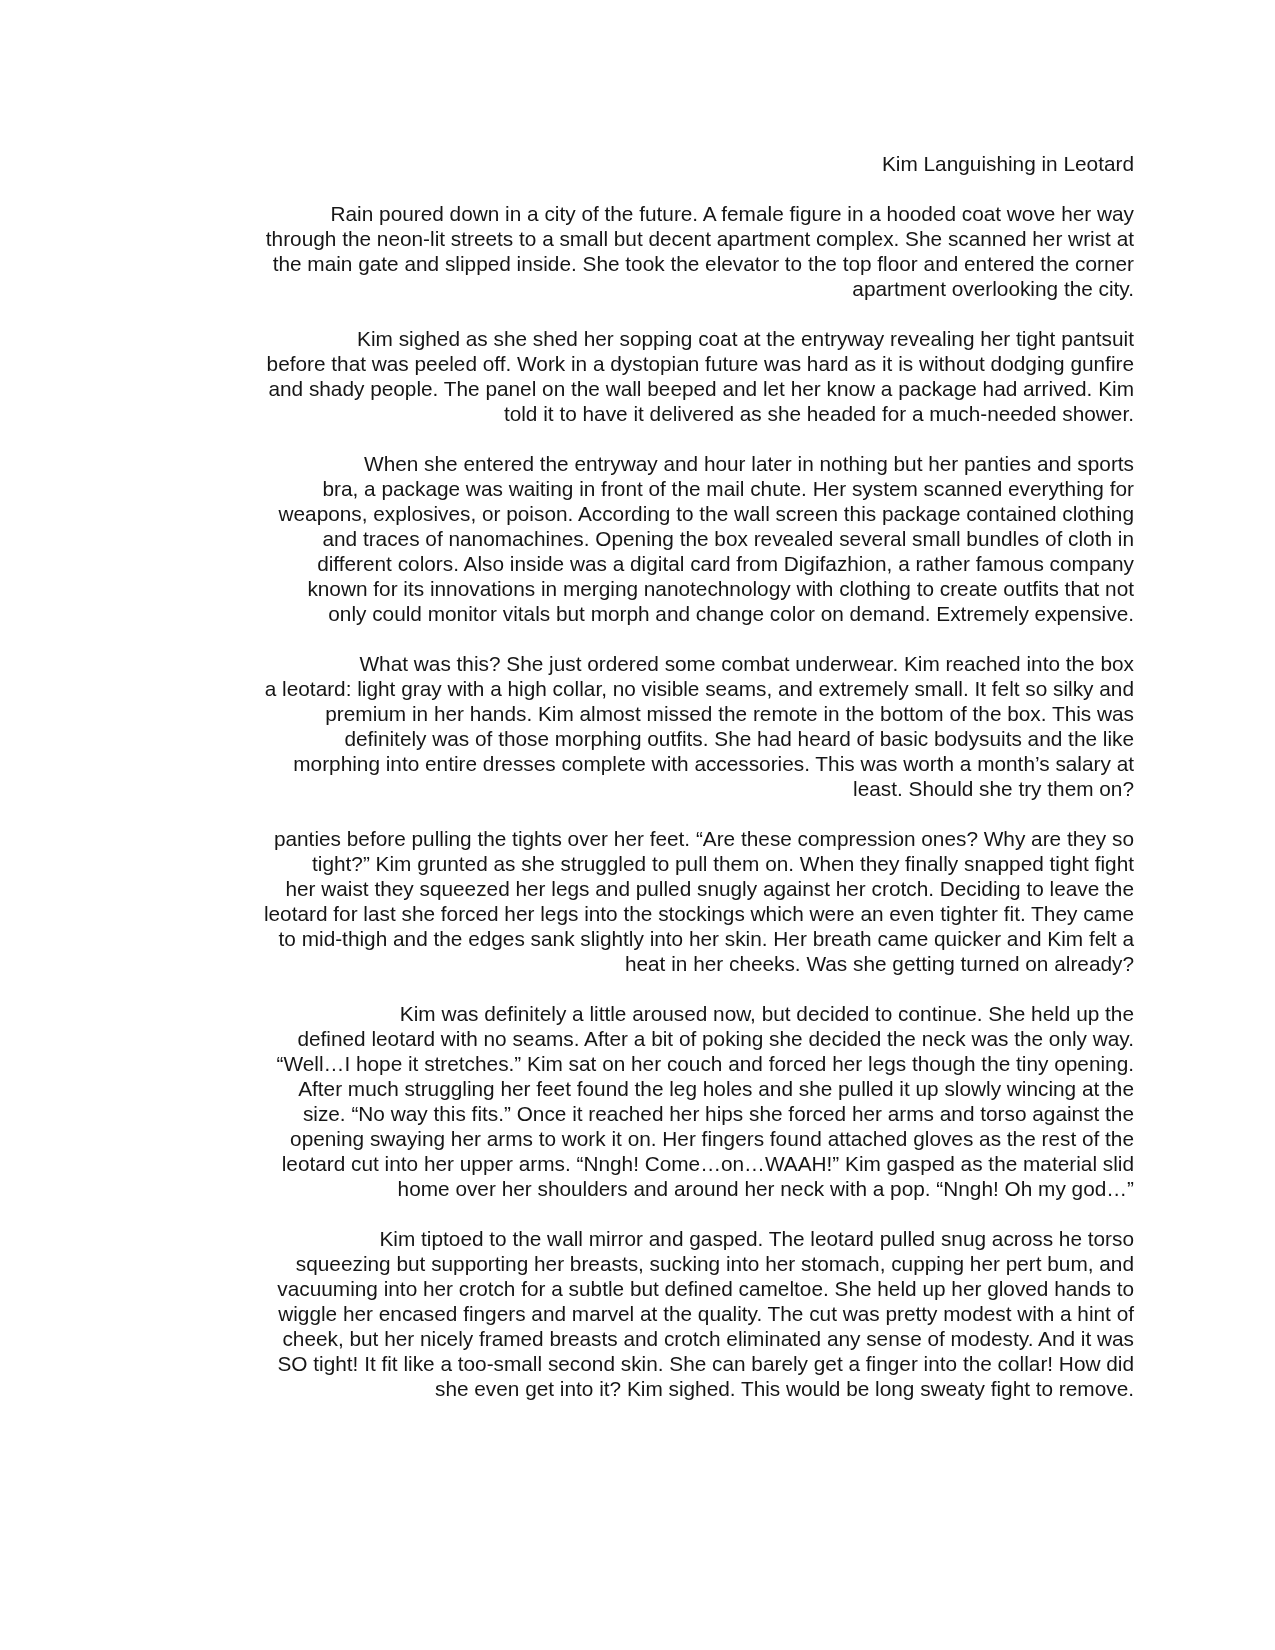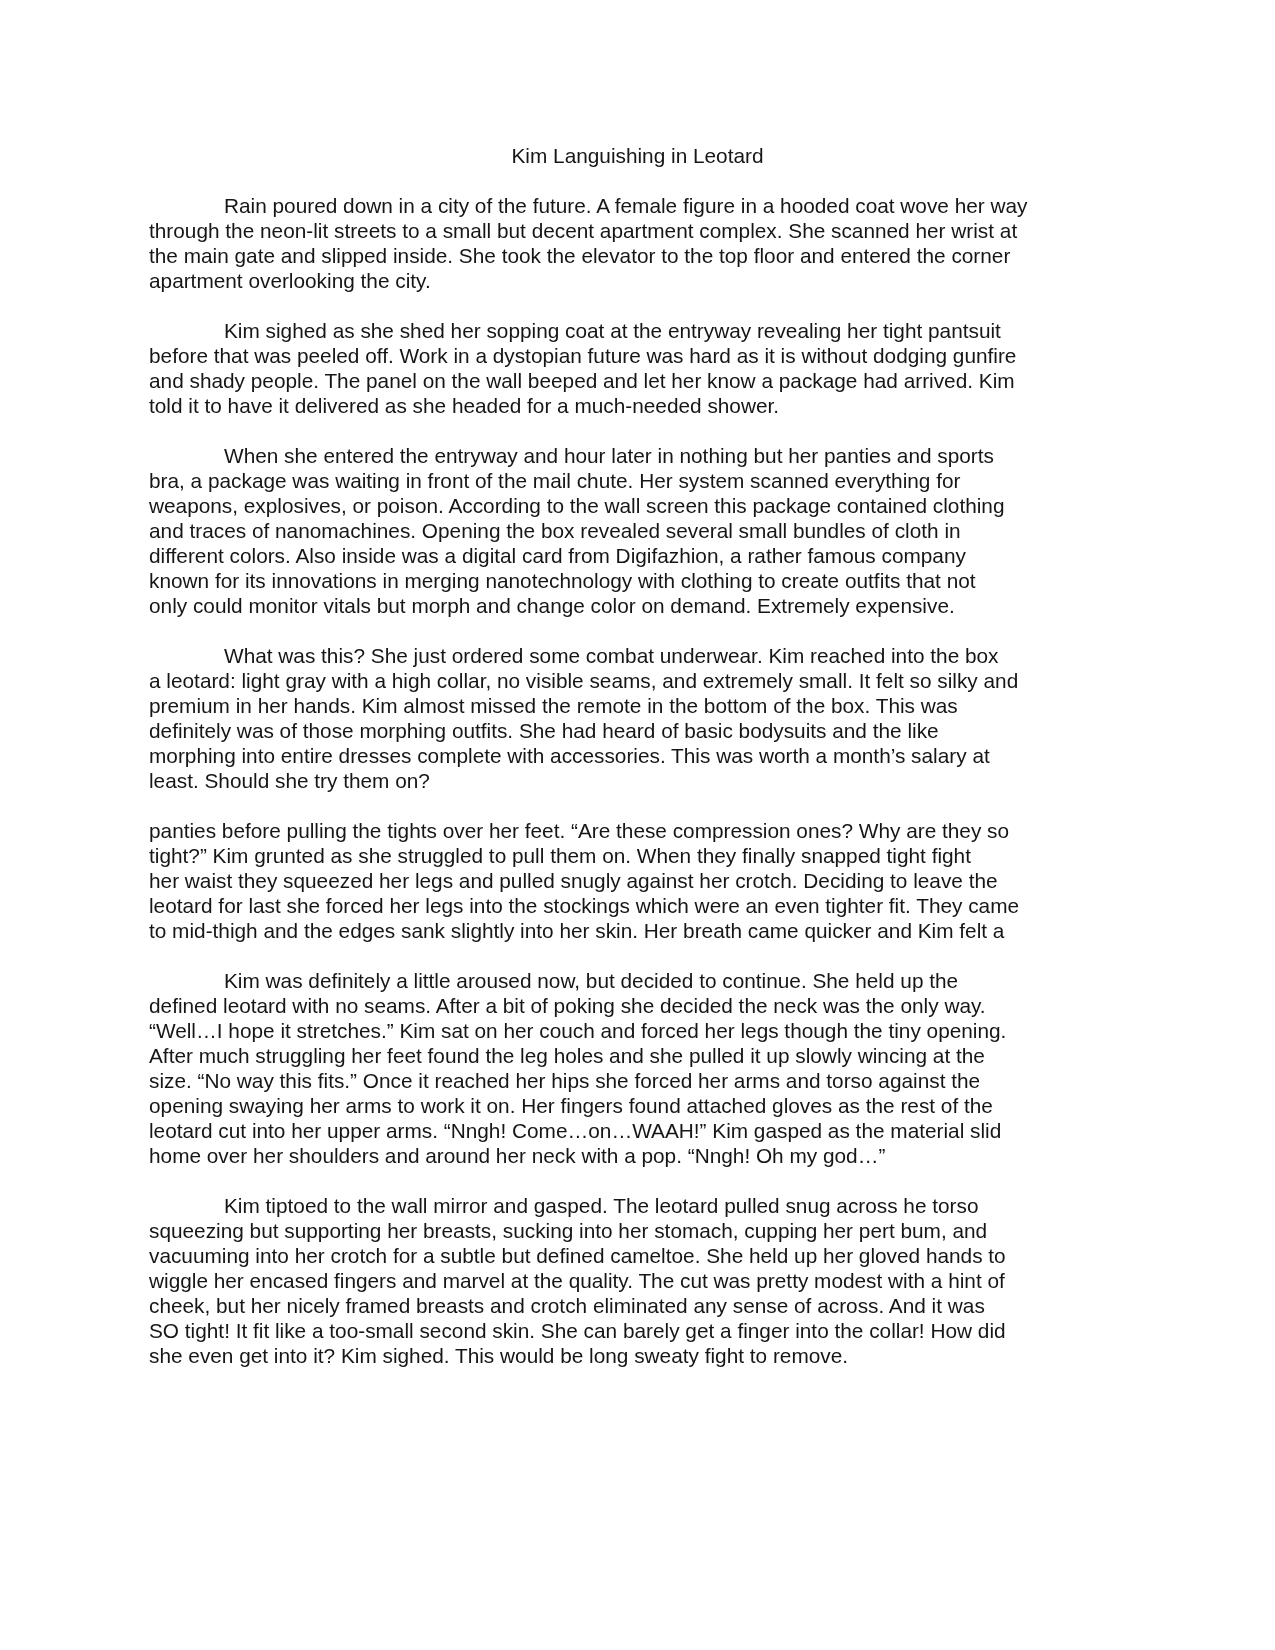--- a/index.html
+++ b/index.html
@@ -14,26 +14,27 @@
     background: #ffffff;
     color: #161616;
     font-family: "Liberation Sans", "DejaVu Sans", sans-serif;
     font-size: 20.8px;
     line-height: 25px;
     box-sizing: border-box;
     padding: 143px 141px 0 141px;
     overflow: hidden;
   }
   .doc-title {
-    text-align: center;
+    text-align: right;
     white-space: nowrap;
-    margin: 0 0 25px 0;
+    margin: 8px 0 25px 0;
   }
   .paragraph {
-    margin: 0 0 25px 8px;
+    margin: 0 0 25px 14px;
+    text-align: right;
   }
   .text-line {
     white-space: nowrap;
   }
   .text-line.indent {
     padding-left: 75px;
   }
 </style>
 </head>
 <body>
@@ -69,34 +70,35 @@
         <div class="text-line">definitely was of those morphing outfits. She had heard of basic bodysuits and the like</div>
         <div class="text-line">morphing into entire dresses complete with accessories. This was worth a month’s salary at</div>
         <div class="text-line">least. Should she try them on?</div>
       </div>
       <div class="paragraph">
         <div class="text-line">panties before pulling the tights over her feet. “Are these compression ones? Why are they so</div>
         <div class="text-line">tight?” Kim grunted as she struggled to pull them on. When they finally snapped tight fight</div>
         <div class="text-line">her waist they squeezed her legs and pulled snugly against her crotch. Deciding to leave the</div>
         <div class="text-line">leotard for last she forced her legs into the stockings which were an even tighter fit. They came</div>
         <div class="text-line">to mid-thigh and the edges sank slightly into her skin. Her breath came quicker and Kim felt a</div>
+        <div class="text-line">heat in her cheeks. Was she getting turned on already?</div>
       </div>
       <div class="paragraph">
         <div class="text-line indent">Kim was definitely a little aroused now, but decided to continue. She held up the</div>
         <div class="text-line">defined leotard with no seams. After a bit of poking she decided the neck was the only way.</div>
         <div class="text-line">“Well…I hope it stretches.” Kim sat on her couch and forced her legs though the tiny opening.</div>
         <div class="text-line">After much struggling her feet found the leg holes and she pulled it up slowly wincing at the</div>
         <div class="text-line">size. “No way this fits.” Once it reached her hips she forced her arms and torso against the</div>
         <div class="text-line">opening swaying her arms to work it on. Her fingers found attached gloves as the rest of the</div>
         <div class="text-line">leotard cut into her upper arms. “Nngh! Come…on…WAAH!” Kim gasped as the material slid</div>
         <div class="text-line">home over her shoulders and around her neck with a pop. “Nngh! Oh my god…”</div>
       </div>
       <div class="paragraph">
         <div class="text-line indent">Kim tiptoed to the wall mirror and gasped. The leotard pulled snug across he torso</div>
         <div class="text-line">squeezing but supporting her breasts, sucking into her stomach, cupping her pert bum, and</div>
         <div class="text-line">vacuuming into her crotch for a subtle but defined cameltoe. She held up her gloved hands to</div>
         <div class="text-line">wiggle her encased fingers and marvel at the quality. The cut was pretty modest with a hint of</div>
-        <div class="text-line">cheek, but her nicely framed breasts and crotch eliminated any sense of across. And it was</div>
+        <div class="text-line">cheek, but her nicely framed breasts and crotch eliminated any sense of modesty. And it was</div>
         <div class="text-line">SO tight! It fit like a too-small second skin. She can barely get a finger into the collar! How did</div>
         <div class="text-line">she even get into it? Kim sighed. This would be long sweaty fight to remove.</div>
       </div>
     </div>
 </div>
 
 </body></html>

